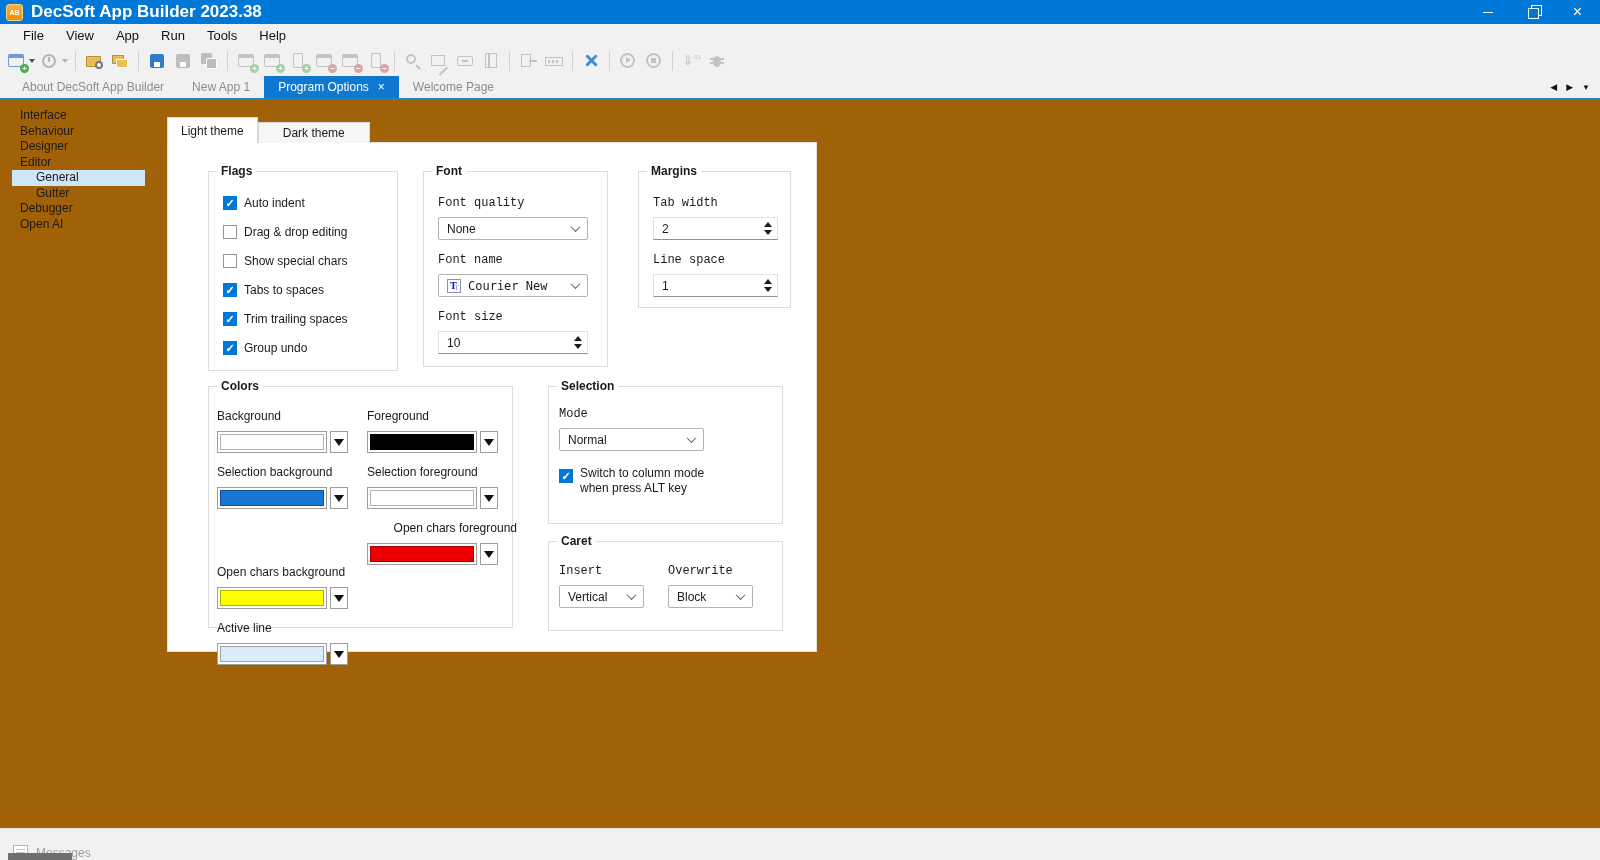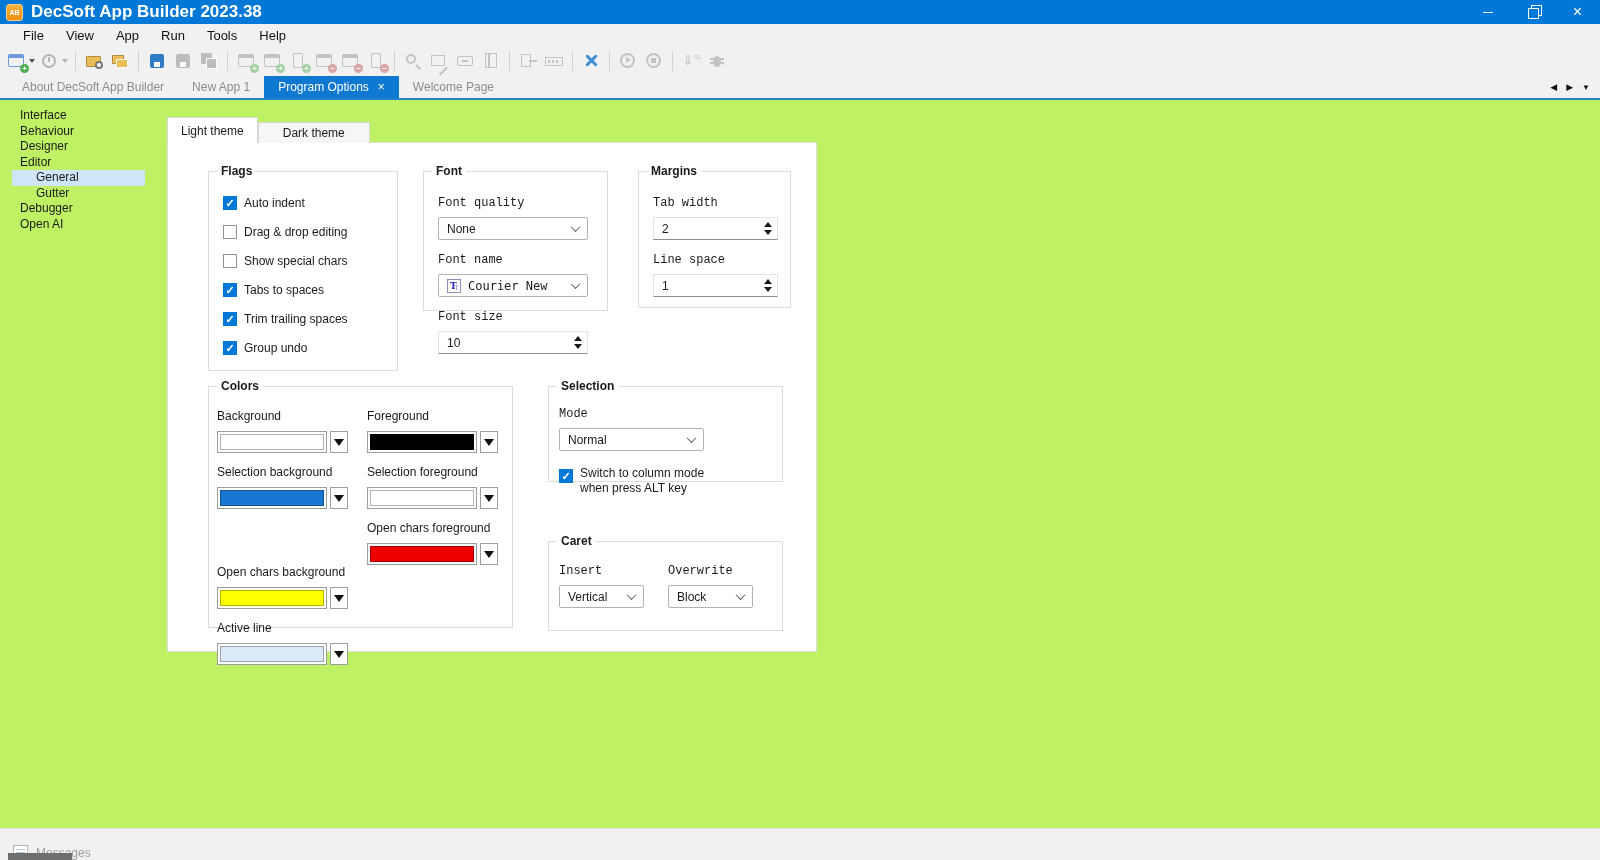--- a/index.html
+++ b/index.html
@@ -78,21 +78,21 @@
     padding-left:0; position:relative; flex:none; }
   .tab { display:flex; align-items:center; padding:0 14px; font-size:12px; color:#8c8c8c; }
   .tab:first-child { margin-left:8px; }
   .tab.active { background:#0f78d0; color:#fff; }
   .tab-close { margin-left:9px; font-size:12px; line-height:1; color:#fff; }
   .tab-nav { position:absolute; right:10px; top:0; height:22px; display:flex; align-items:center; gap:9px; color:#111; }
   .tab-nav .nv { font-size:9px; }
   .tab-nav .nv-menu { font-size:8px; }
 
   
-  .content { position:relative; height:728px; background:#bef264; flex:none; }
+  .content { position:relative; height:728px; background:#a16207; flex:none; }
   .sidebar { position:absolute; left:0; top:8px; width:160px; }
   .tree-item { margin-left:12px; width:133px; height:15.5px; line-height:15.5px; font-size:12px; padding-left:8px; white-space:nowrap; }
   .tree-item.lvl1 { padding-left:24px; }
   .tree-item.selected { background:#cfe6f8; }
 
   .main { position:absolute; left:167px; top:0; }
   .page-title { font-size:20px; font-weight:400; color:#111; margin-top:15px; line-height:24px; }
   .theme-tabs { display:flex; align-items:flex-end; margin-top:17px; height:26px; position:relative; z-index:2; }
   .theme-tab { font-size:12px; border:1px solid #d8d8d8; border-bottom:none; background:#f6f6f6;
     height:21px; padding:3px 24px 0; color:#1a1a1a; }
@@ -114,21 +114,21 @@
     display:flex; align-items:center; padding:0 8px; font-size:12px; }
   .combo .val { white-space:nowrap; }
   .chev { width:7px; height:7px; border-right:1.5px solid #5f5f5f; border-bottom:1.5px solid #5f5f5f;
     transform:rotate(45deg) translate(-1px,-1px); margin-left:auto; flex:none; }
   .spin { height:23px; border:1px solid #e2e2e2; border-bottom-color:#8f8f8f; background:#fff;
     display:flex; align-items:center; padding-left:8px; font-size:12px; }
   .spin-btns { margin-left:auto; display:flex; flex-direction:column; gap:3px; padding-right:5px; }
   .tri-up { width:0; height:0; border-left:4px solid transparent; border-right:4px solid transparent; border-bottom:5px solid #1a1a1a; }
   .tri-down { width:0; height:0; border-left:4px solid transparent; border-right:4px solid transparent; border-top:5px solid #1a1a1a; }
 
-  .gb-font { left:255px; top:28px; width:185px; height:140px; padding:24px 14px 16px; }
+  .gb-font { left:255px; top:28px; width:185px; height:196px; padding:24px 14px 16px; }
   .gb-font .combo, .gb-font .spin { width:150px; margin-bottom:13px; }
   .tt { position:relative; width:14px; height:14px; border:1px solid #8d8dc0; background:#fff; margin-right:7px; flex:none; }
   .tt::before { content:"T"; position:absolute; left:2px; top:0px; color:#2222bb; font-size:9px; font-weight:bold;
     font-family:"DejaVu Serif", serif; line-height:12px; }
   .tt::after { content:"T"; position:absolute; right:1px; bottom:0px; color:#8888cc; font-size:7px;
     font-family:"DejaVu Serif", serif; line-height:8px; }
   .mono { font-family:"DejaVu Sans Mono", monospace; font-size:12px; }
 
   .gb-margins { left:470px; top:28px; width:153px; height:137px; padding:24px 14px 0; }
   .gb-margins .spin { width:125px; margin-bottom:13px; }
@@ -136,21 +136,21 @@
   .gb-colors { left:40px; top:243px; width:305px; height:242px; padding:22px 0 0 8px; }
   .colors-grid { display:grid; grid-template-columns:150px 150px; }
   .sw-label { font-size:12px; margin-bottom:8px; }
   .sw-row { display:flex; align-items:center; margin-bottom:12px; }
   .sw-box { width:110px; height:22px; border:1px solid #9e9e9e; padding:2px; background:#fff; flex:none; }
   .sw-fill { width:100%; height:100%; border:1px solid rgba(0,0,0,.3); }
   .sw-btn { width:18px; height:22px; border:1px solid #9e9e9e; background:#fff; margin-left:3px;
     display:flex; align-items:center; justify-content:center; flex:none; }
   .sw-tri { width:0; height:0; border-left:5px solid transparent; border-right:5px solid transparent; border-top:7px solid #111; }
 
-  .gb-selection { left:380px; top:243px; width:235px; height:96px; padding:20px 10px 0 10px; }
+  .gb-selection { left:380px; top:243px; width:235px; height:138px; padding:20px 10px 0 10px; }
   .gb-selection .combo { width:145px; }
   .sel-cb { display:flex; align-items:flex-start; margin-top:15px; }
   .sel-cb .cb { margin-top:3px; }
   .cb-label2 { font-size:12px; line-height:15px; }
 
   .gb-caret { left:380px; top:398px; width:235px; height:90px; padding:22px 10px 0 10px; display:flex; gap:24px; }
   .gb-caret .combo { width:85px; }
 
   
   .statusbar { height:32px; background:#f1f1f1; border-top:1px solid #e3e3e3; display:flex; align-items:flex-end;
@@ -458,21 +458,21 @@
                 <div class="sw-label">Open chars background</div>
                 <div class="sw-row">
                   <span class="sw-box">
                     <span class="sw-fill" style="display: block; background: rgb(255, 255, 0);"></span>
                   </span>
                   <span class="sw-btn">
                     <span class="sw-tri"></span>
                   </span>
                 </div>
               </div>
-              <div class="sw-cell" style="grid-column: 2;">
+              <div class="sw-cell" style="grid-column: 2; text-align: right;">
                 <div class="sw-label">Open chars foreground</div>
                 <div class="sw-row">
                   <span class="sw-box">
                     <span class="sw-fill" style="display: block; background: rgb(238, 0, 0);"></span>
                   </span>
                   <span class="sw-btn">
                     <span class="sw-tri"></span>
                   </span>
                 </div>
               </div>

